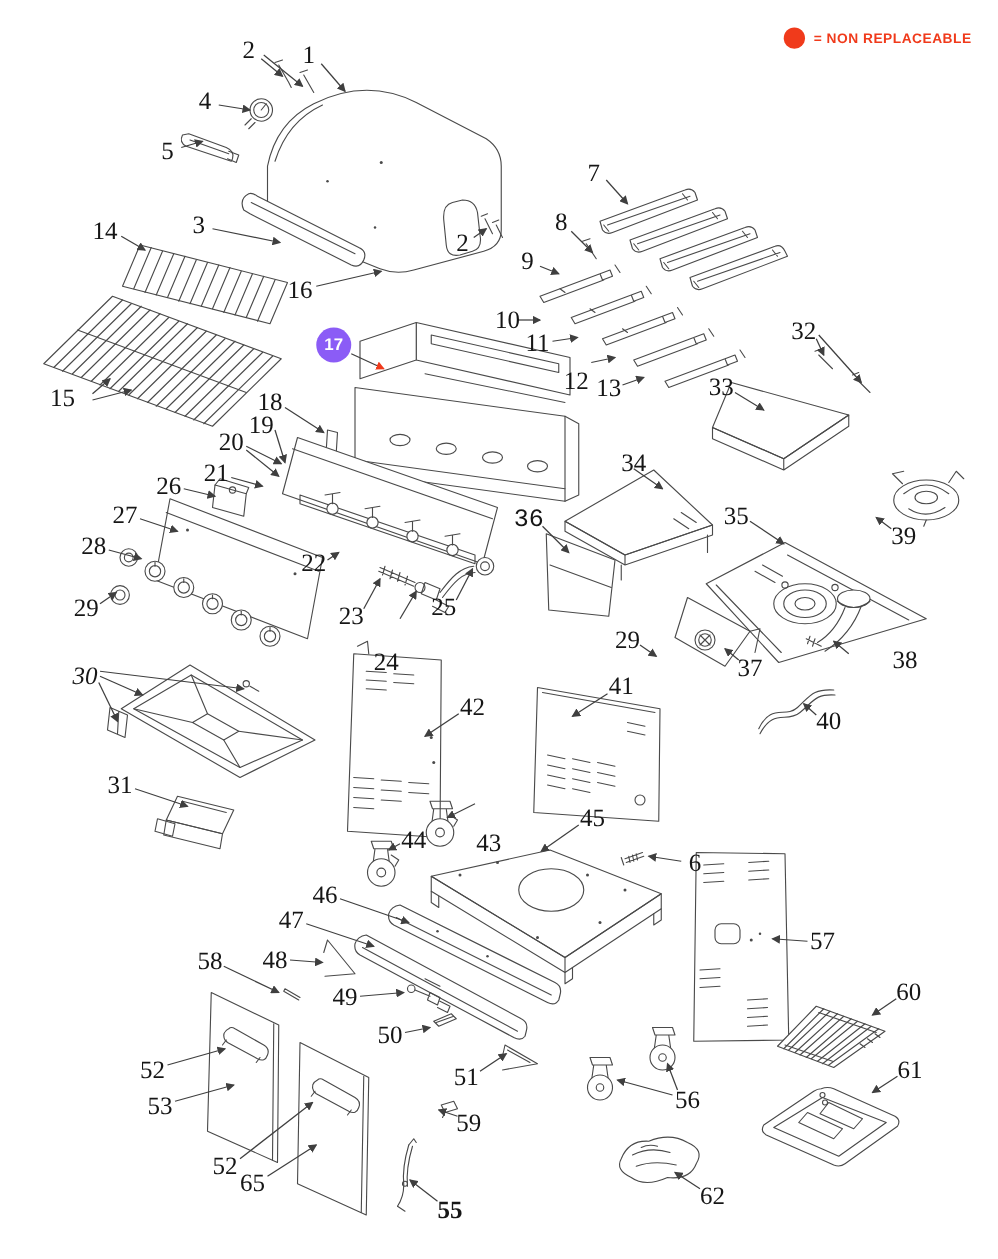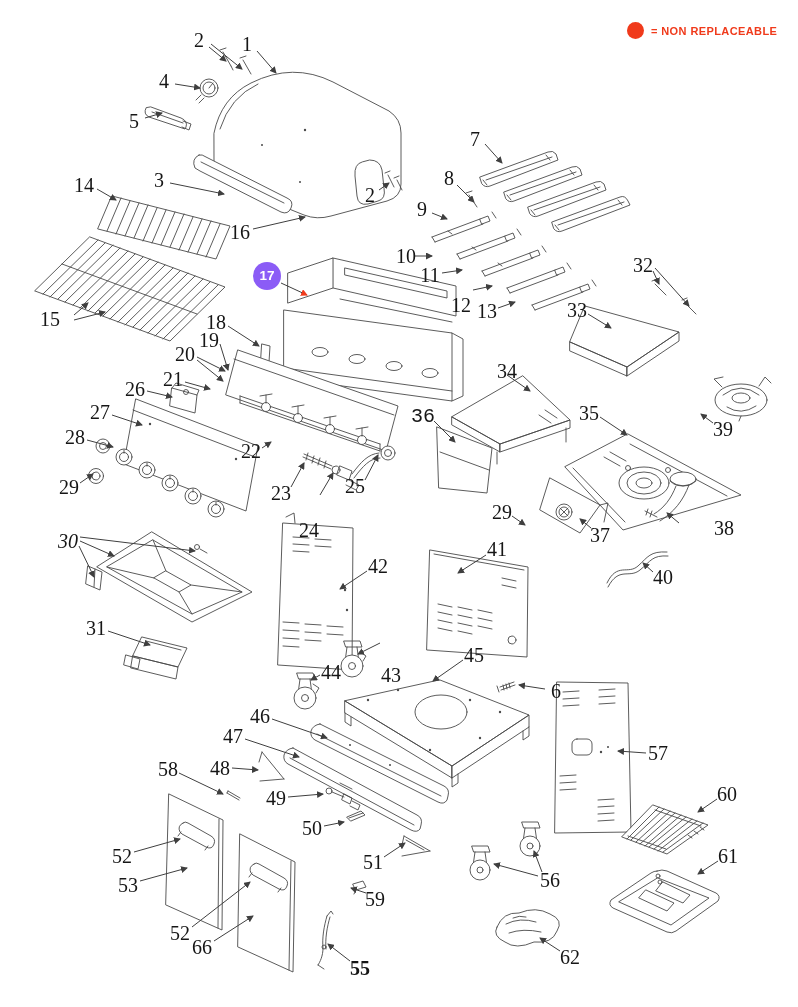--- a/index.html
+++ b/index.html
@@ -526,21 +526,21 @@
       <div class="plabel" style="left: 233px; top: 736px;">47</div>
       <div class="plabel" style="left: 220px; top: 768px;">48</div>
       <div class="plabel" style="left: 168px; top: 769px;">58</div>
       <div class="plabel" style="left: 276px; top: 798px;">49</div>
       <div class="plabel" style="left: 312px; top: 828px;">50</div>
       <div class="plabel" style="left: 373px; top: 862px;">51</div>
       <div class="plabel" style="left: 375px; top: 899px;">59</div>
       <div class="plabel" style="left: 122px; top: 856px;">52</div>
       <div class="plabel" style="left: 128px; top: 885px;">53</div>
       <div class="plabel" style="left: 180px; top: 933px;">52</div>
-      <div class="plabel" style="left: 202px; top: 947px;">66</div>
+      <div class="plabel" style="left: 202px; top: 947px;">65</div>
       <div class="plabel" style="left: 360px; top: 968px; font-weight: bold;">55</div>
       <div class="plabel" style="left: 550px; top: 880px;">56</div>
       <div class="plabel" style="left: 658px; top: 753px;">57</div>
       <div class="plabel" style="left: 727px; top: 794px;">60</div>
       <div class="plabel" style="left: 728px; top: 856px;">61</div>
       <div class="plabel" style="left: 570px; top: 957px;">62</div>
     </div>
 
   <div class="legend">
     <span class="legend-dot" style="background: rgb(240, 58, 27);"></span>

